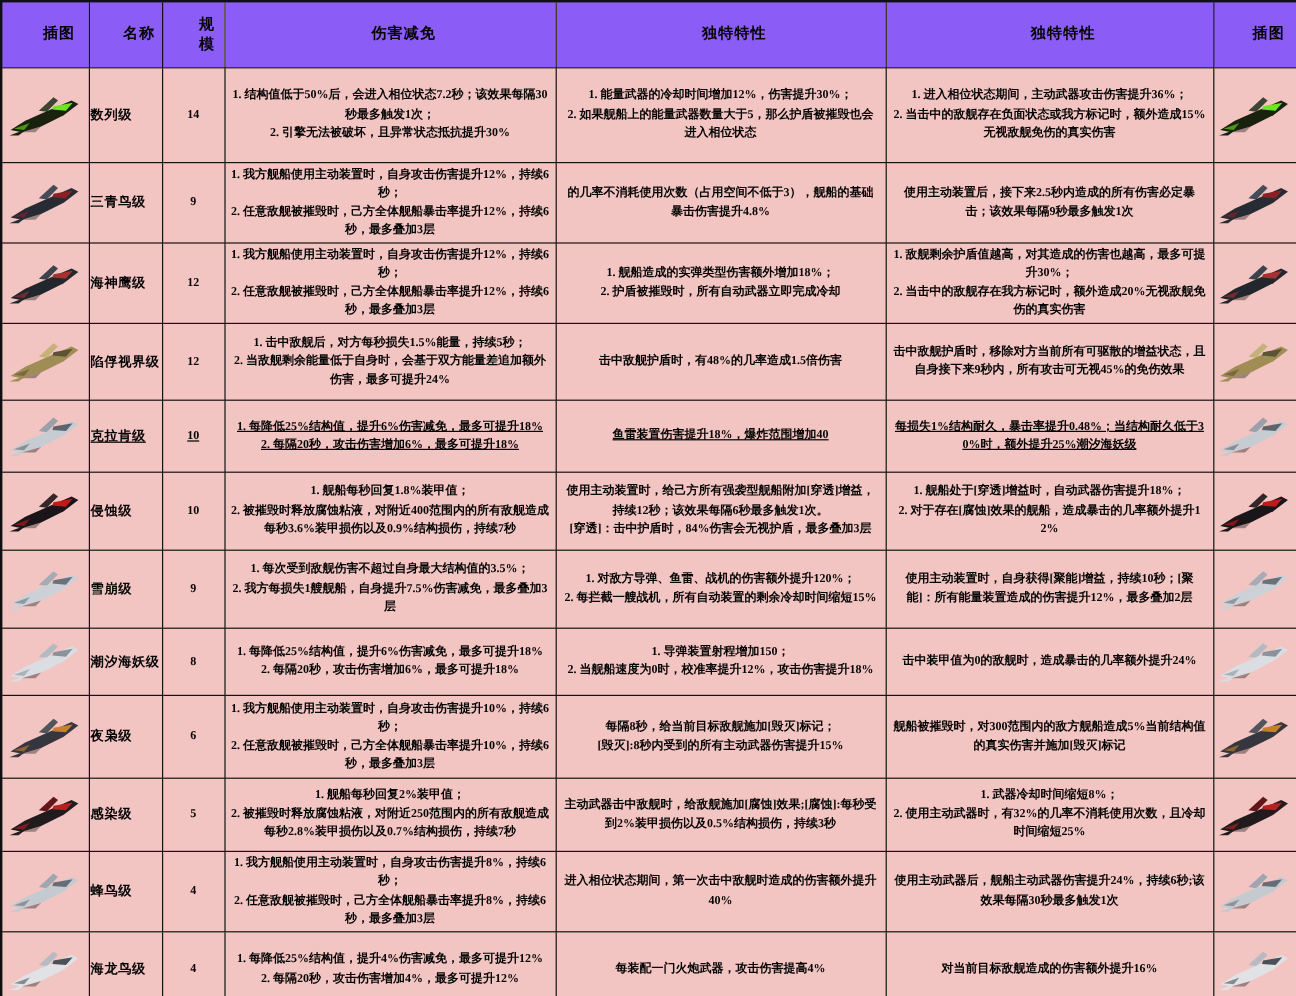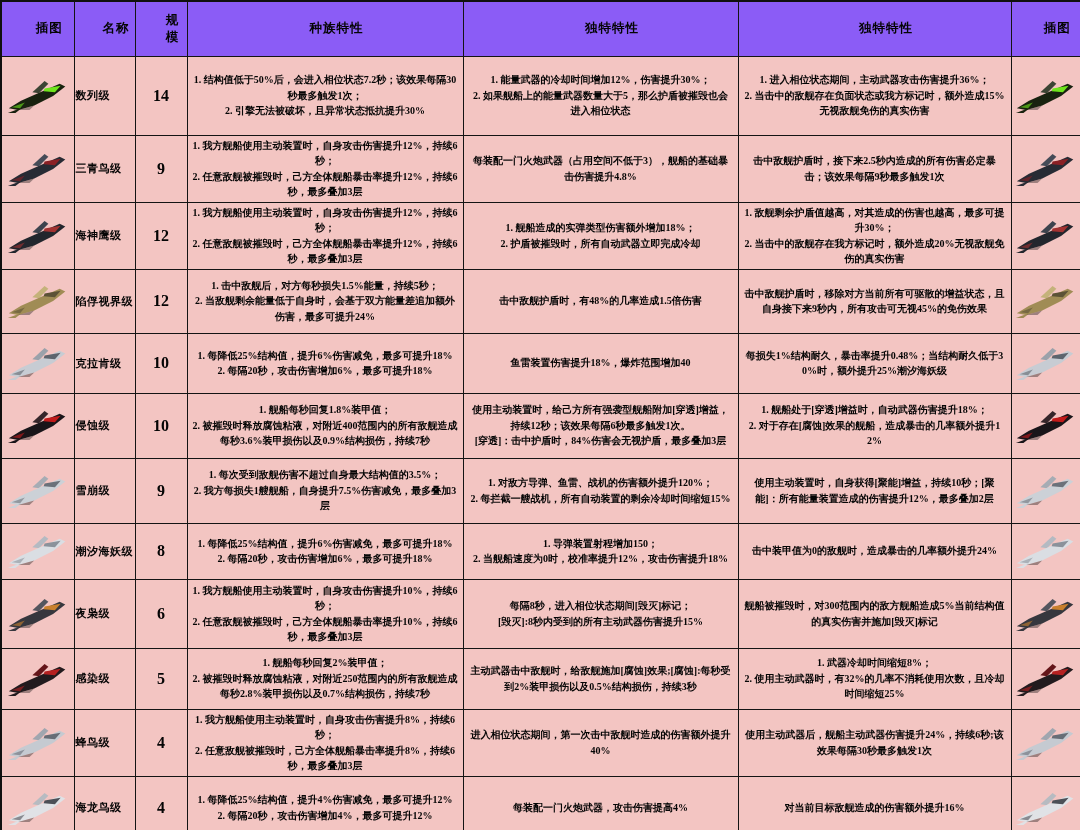--- a/index.html
+++ b/index.html
@@ -5,21 +5,21 @@
   html,body{margin:0;padding:0;background:#ffffff;}
   body{width:1080px;height:830px;overflow:hidden;
        font-family:"Liberation Serif","DejaVu Serif",serif;color:#000;}
   table.ship-table{width:1080px;height:830px;border-collapse:collapse;table-layout:fixed;
        background:#f3c5c2;border:2px solid #101010;}
   th,td{border:1px solid #141414;overflow:hidden;vertical-align:middle;font-weight:bold;color:#050505;}
   thead th{background:#8b5cf6;font-size:12.5px;letter-spacing:1px;text-align:center;padding-left:24px;}
   td{background:#f3c5c2;}
   td.c-ship{text-align:center;padding:0;}
   td.c-name{font-size:11px;letter-spacing:.5px;}
-  td.c-scale{text-align:center;font-size:16px;font-family:"Liberation Serif","DejaVu Serif",serif;}
+  td.c-scale{text-align:center;font-size:10px;font-family:"Liberation Serif","DejaVu Serif",serif;}
   td.c-trait{font-size:10px;line-height:1.55;text-align:center;padding:2px 5px;
              white-space:pre-line;word-break:break-all;}
   svg.ship{display:block;margin:0 auto;}
 </style>
 </head>
 <body>
 
 <table class="ship-table">
   <colgroup>
     <col style="width:73px">
@@ -28,21 +28,21 @@
     <col style="width:276px">
       <col style="width:275px">
       <col style="width:273px">
     <col style="width:70px">
   </colgroup>
   <thead>
     <tr style="height:55px">
       <th>插图</th>
       <th>名称</th>
       <th>规模</th>
-      <th>种族特性</th>
+      <th>伤害减免</th>
       <th>独特特性</th>
       <th>独特特性</th>
       <th>插图</th>
     </tr>
   </thead>
   <tbody id="table-body">
       <tr style="height: 79px;">
     <td class="c-ship">
           <svg class="ship" viewBox="0 0 68 46" width="64" height="44">
             <polygon points="2,41 18,35 10,41" fill="#18220f"></polygon>
@@ -80,22 +80,22 @@
             <polygon points="3,36 16,28 34,20 57,10 63,13 50,23 30,33 13,38" fill="#272b34"></polygon>
             <polygon points="41,15 58,12 52,19 40,18" fill="#8a2025"></polygon>
             <polygon points="6,35 20,30 15,36" fill="#8a2025" opacity="0.6"></polygon>
             <polygon points="13,38 30,33 25,38" fill="#000000" opacity="0.35"></polygon>
           </svg>
         </td>
     <td class="c-name">三青鸟级</td>
     <td class="c-scale">9</td>
     <td class="c-trait">1. 我方舰船使用主动装置时，自身攻击伤害提升12%，持续6秒；
 2. 任意敌舰被摧毁时，己方全体舰船暴击率提升12%，持续6秒，最多叠加3层</td>
-    <td class="c-trait">每装配一门火炮武器（占用空间不低于3），舰船的基础暴击伤害提升4.8%</td>
-    <td class="c-trait">击中敌舰护盾时，接下来2.5秒内造成的所有伤害必定暴击；该效果每隔9秒最多触发1次</td>
+    <td class="c-trait">的几率不消耗使用次数（占用空间不低于3），舰船的基础暴击伤害提升4.8%</td>
+    <td class="c-trait">使用主动装置后，接下来2.5秒内造成的所有伤害必定暴击；该效果每隔9秒最多触发1次</td>
     <td class="c-ship">
           <svg class="ship" viewBox="0 0 68 46" width="64" height="44">
             <polygon points="2,41 18,35 10,41" fill="#272b34"></polygon>
             <polygon points="28,19 41,7 45,10 35,20" fill="#454b57"></polygon>
             <polygon points="3,36 16,28 34,20 57,10 63,13 50,23 30,33 13,38" fill="#272b34"></polygon>
             <polygon points="41,15 58,12 52,19 40,18" fill="#8a2025"></polygon>
             <polygon points="6,35 20,30 15,36" fill="#8a2025" opacity="0.6"></polygon>
             <polygon points="13,38 30,33 25,38" fill="#000000" opacity="0.35"></polygon>
           </svg>
         </td>
@@ -151,21 +151,21 @@
           <svg class="ship" viewBox="0 0 68 46" width="64" height="44">
             <polygon points="2,41 18,35 10,41" fill="#a08c55"></polygon>
             <polygon points="28,19 41,7 45,10 35,20" fill="#c4b27a"></polygon>
             <polygon points="3,36 16,28 34,20 57,10 63,13 50,23 30,33 13,38" fill="#a08c55"></polygon>
             <polygon points="41,15 58,12 52,19 40,18" fill="#5c5236"></polygon>
             <polygon points="6,35 20,30 15,36" fill="#5c5236" opacity="0.6"></polygon>
             <polygon points="13,38 30,33 25,38" fill="#000000" opacity="0.35"></polygon>
           </svg>
         </td>
   </tr>
-      <tr style="height: 60px;">
+      <tr style="height: 60px; text-decoration: underline;">
     <td class="c-ship">
           <svg class="ship" viewBox="0 0 68 46" width="64" height="44">
             <polygon points="2,41 18,35 10,41" fill="#c7ccd3"></polygon>
             <polygon points="28,19 41,7 45,10 35,20" fill="#9aa1aa"></polygon>
             <polygon points="3,36 16,28 34,20 57,10 63,13 50,23 30,33 13,38" fill="#c7ccd3"></polygon>
             <polygon points="41,15 58,12 52,19 40,18" fill="#5d646d"></polygon>
             <polygon points="6,35 20,30 15,36" fill="#5d646d" opacity="0.6"></polygon>
             <polygon points="13,38 30,33 25,38" fill="#000000" opacity="0.35"></polygon>
           </svg>
         </td>
@@ -282,21 +282,21 @@
             <polygon points="3,36 16,28 34,20 57,10 63,13 50,23 30,33 13,38" fill="#36373e"></polygon>
             <polygon points="41,15 58,12 52,19 40,18" fill="#c9802d"></polygon>
             <polygon points="6,35 20,30 15,36" fill="#c9802d" opacity="0.6"></polygon>
             <polygon points="13,38 30,33 25,38" fill="#000000" opacity="0.35"></polygon>
           </svg>
         </td>
     <td class="c-name">夜枭级</td>
     <td class="c-scale">6</td>
     <td class="c-trait">1. 我方舰船使用主动装置时，自身攻击伤害提升10%，持续6秒；
 2. 任意敌舰被摧毁时，己方全体舰船暴击率提升10%，持续6秒，最多叠加3层</td>
-    <td class="c-trait">每隔8秒，进入相位状态期间[毁灭]标记；
+    <td class="c-trait">每隔8秒，给当前目标敌舰施加[毁灭]标记；
 [毁灭]:8秒内受到的所有主动武器伤害提升15%</td>
     <td class="c-trait">舰船被摧毁时，对300范围内的敌方舰船造成5%当前结构值的真实伤害并施加[毁灭]标记</td>
     <td class="c-ship">
           <svg class="ship" viewBox="0 0 68 46" width="64" height="44">
             <polygon points="2,41 18,35 10,41" fill="#36373e"></polygon>
             <polygon points="28,19 41,7 45,10 35,20" fill="#53555e"></polygon>
             <polygon points="3,36 16,28 34,20 57,10 63,13 50,23 30,33 13,38" fill="#36373e"></polygon>
             <polygon points="41,15 58,12 52,19 40,18" fill="#c9802d"></polygon>
             <polygon points="6,35 20,30 15,36" fill="#c9802d" opacity="0.6"></polygon>
             <polygon points="13,38 30,33 25,38" fill="#000000" opacity="0.35"></polygon>

